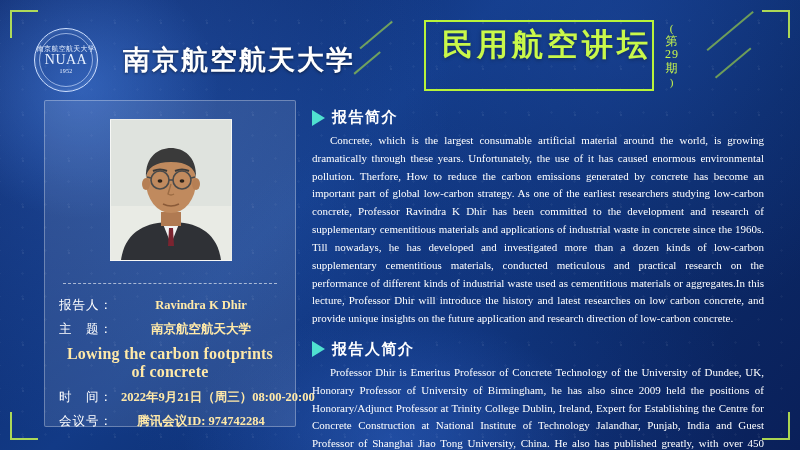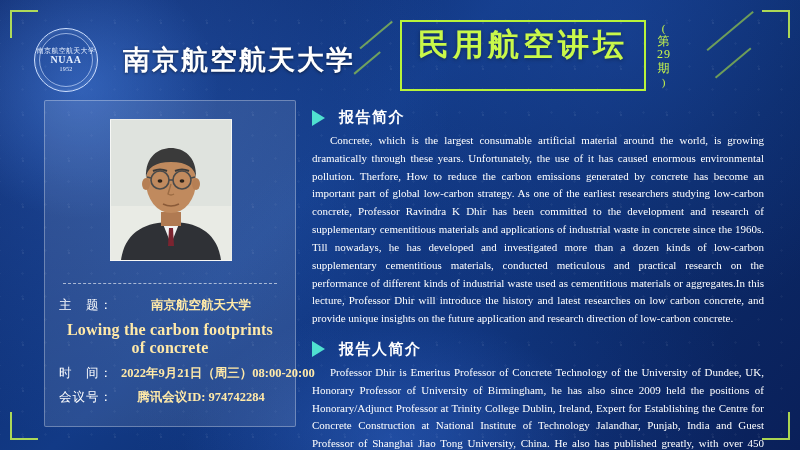--- a/index.html
+++ b/index.html
@@ -77,22 +77,22 @@
     border: 1px solid rgba(207,224,255,0.65);
   }
   .logo-seal .seal-inner {
     font-size: 7px;
     color: #e8f1ff;
     text-align: center;
     line-height: 1.05;
     letter-spacing: 0.3px;
   }
   .logo-seal .seal-mark {
-    font-size: 10px;
-    font-weight: bold;
+    font-size: 14px;
+    font-weight: normal;
     letter-spacing: 0.5px;
   }
   .logo-seal .seal-year { font-size: 6px; }
   .univ-name {
     color: #ffffff;
     font-family: "Liberation Serif", serif;
     font-size: 27px;
     font-weight: bold;
     letter-spacing: 2px;
     text-shadow: 0 1px 3px rgba(0,0,0,0.5);
@@ -100,22 +100,23 @@
   }
 
   .forum-badge {
     position: absolute;
     left: 400px; top: 20px;
     display: flex;
     align-items: stretch;
   }
   .forum-box {
     border: 2px solid #b8f33a;
-    padding: 6px 16px 8px 16px;
+    padding: 6px 0 8px 16px;
     position: relative;
+    margin-left: 24px;
   }
   .forum-box .forum-title {
     color: #c9f84a;
     font-size: 31px;
     font-weight: bold;
     letter-spacing: 4px;
     line-height: 1.1;
     white-space: nowrap;
     text-shadow: 0 1px 4px rgba(0,0,0,0.35);
   }
@@ -206,21 +207,21 @@
 
   
   .content {
     position: absolute;
     left: 312px; top: 108px;
     width: 452px;
   }
   .section-head {
     display: flex;
     align-items: center;
-    gap: 14px;
+    gap: 7px;
     margin-bottom: 5px;
   }
   .tri {
     width: 0; height: 0;
     border-left: 13px solid #4fe0d0;
     border-top: 8px solid transparent;
     border-bottom: 8px solid transparent;
   }
   .section-title {
     color: #ffffff;
@@ -324,20 +325,24 @@
 
         <path d="M60 64 L57 74 Q60 76 63 74" stroke="#9a6b43" stroke-width="1.4" fill="none"></path>
         <path d="M52 84 Q60 88 68 84" stroke="#8a5a38" stroke-width="1.6" fill="none"></path>
       </svg>
     </div>
 
     <div class="divider"></div>
 
     <div class="fields">
       <div class="field-row">
+        <span class="field-label">报告人：</span>
+        <span class="field-value en">Ravindra K Dhir</span>
+      </div>
+      <div class="field-row">
         <span class="field-label">主　题：</span>
         <span class="field-value">南京航空航天大学</span>
       </div>
       <div class="title-en">Lowing the carbon footprints of concrete</div>
       <div class="field-row">
         <span class="field-label">时　间：</span>
         <span class="field-value">2022年9月21日（周三）08:00-20:00</span>
       </div>
       <div class="field-row">
         <span class="field-label">会议号：</span>

